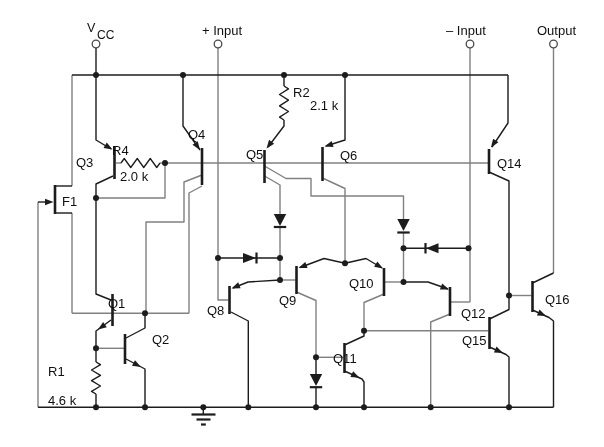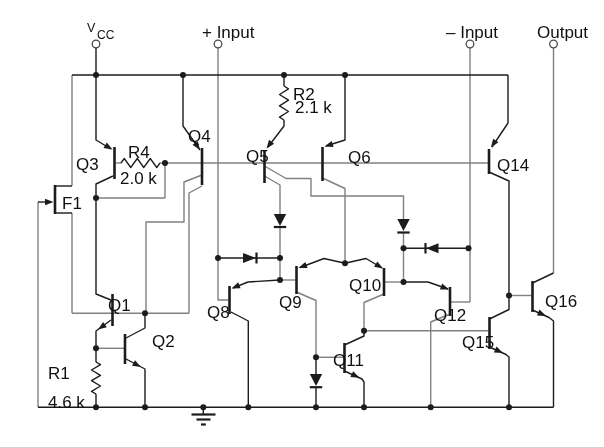--- a/index.html
+++ b/index.html
@@ -1,19 +1,19 @@
 <!DOCTYPE html>
 <html><head>
 <meta charset="utf-8">
 <style>
   html,body{margin:0;padding:0;background:#fff;}
   #stage{position:relative;width:604px;height:447px;background:#fff;overflow:hidden;
          font-family:"Liberation Sans", sans-serif;}
   #schem{position:absolute;left:0;top:0;}
-  .lbl{position:absolute;font-size:17px;line-height:1;color:#101010;white-space:nowrap;}
+  .lbl{position:absolute;font-size:13px;line-height:1;color:#101010;white-space:nowrap;}
   .lbl.big{font-size:12.5px;}
   .lbl.sub{font-size:12px;}
 </style>
 </head>
 <body>
 
 <div id="stage">
   <svg id="schem" width="604" height="447" viewBox="0 0 604 447">
       <polyline points="218,48 218,258" fill="none" stroke="#808080" stroke-width="1.4" stroke-linejoin="round"></polyline>
       <polyline points="218,258 218,300 228.5,300" fill="none" stroke="#808080" stroke-width="1.4" stroke-linejoin="round"></polyline>
@@ -160,33 +160,33 @@
       <circle cx="553.5" cy="44" r="3.8" fill="#fff" stroke="#4a4a4a" stroke-width="1.3"></circle>
     </svg>
 
   <span class="lbl big" style="left:87px;top:22px">V</span>
   <span class="lbl sub" style="left:97px;top:29px">CC</span>
   <span class="lbl" style="left:202px;top:24px">+ Input</span>
   <span class="lbl" style="left:446px;top:24px">– Input</span>
   <span class="lbl" style="left:537px;top:24px">Output</span>
 
   <span class="lbl" style="left:76px;top:156px">Q3</span>
-  <span class="lbl" style="left:128px;top:144px">R4</span>
+  <span class="lbl" style="left:112px;top:144px">R4</span>
   <span class="lbl" style="left:120px;top:170px">2.0 k</span>
   <span class="lbl" style="left:188px;top:128px">Q4</span>
   <span class="lbl" style="left:246px;top:148px">Q5</span>
-  <span class="lbl" style="left:348px;top:149px">Q6</span>
+  <span class="lbl" style="left:340px;top:149px">Q6</span>
   <span class="lbl" style="left:293px;top:86px">R2</span>
-  <span class="lbl" style="left:295px;top:99px">2.1 k</span>
+  <span class="lbl" style="left:310px;top:99px">2.1 k</span>
   <span class="lbl" style="left:497px;top:157px">Q14</span>
   <span class="lbl" style="left:62px;top:195px">F1</span>
   <span class="lbl" style="left:108px;top:297px">Q1</span>
   <span class="lbl" style="left:152px;top:333px">Q2</span>
   <span class="lbl" style="left:207px;top:304px">Q8</span>
   <span class="lbl" style="left:279px;top:294px">Q9</span>
   <span class="lbl" style="left:349px;top:277px">Q10</span>
   <span class="lbl" style="left:333px;top:352px">Q11</span>
-  <span class="lbl" style="left:434px;top:307px">Q12</span>
+  <span class="lbl" style="left:461px;top:307px">Q12</span>
   <span class="lbl" style="left:462px;top:334px">Q15</span>
   <span class="lbl" style="left:545px;top:293px">Q16</span>
   <span class="lbl" style="left:48px;top:365px">R1</span>
   <span class="lbl" style="left:48px;top:394px">4.6 k</span>
 </div>
 
 </body></html>

